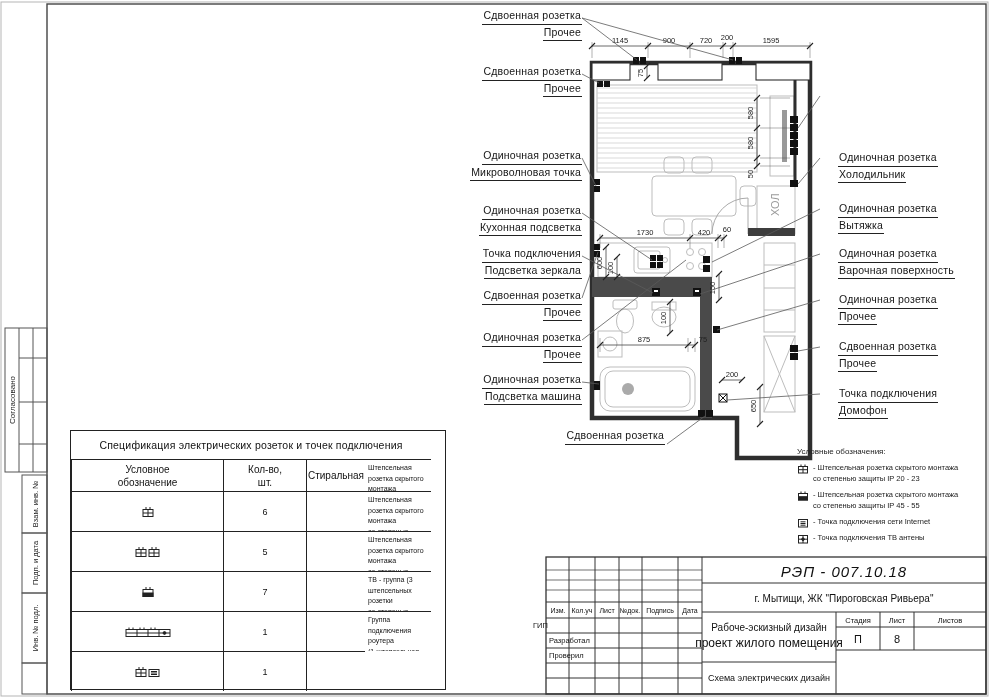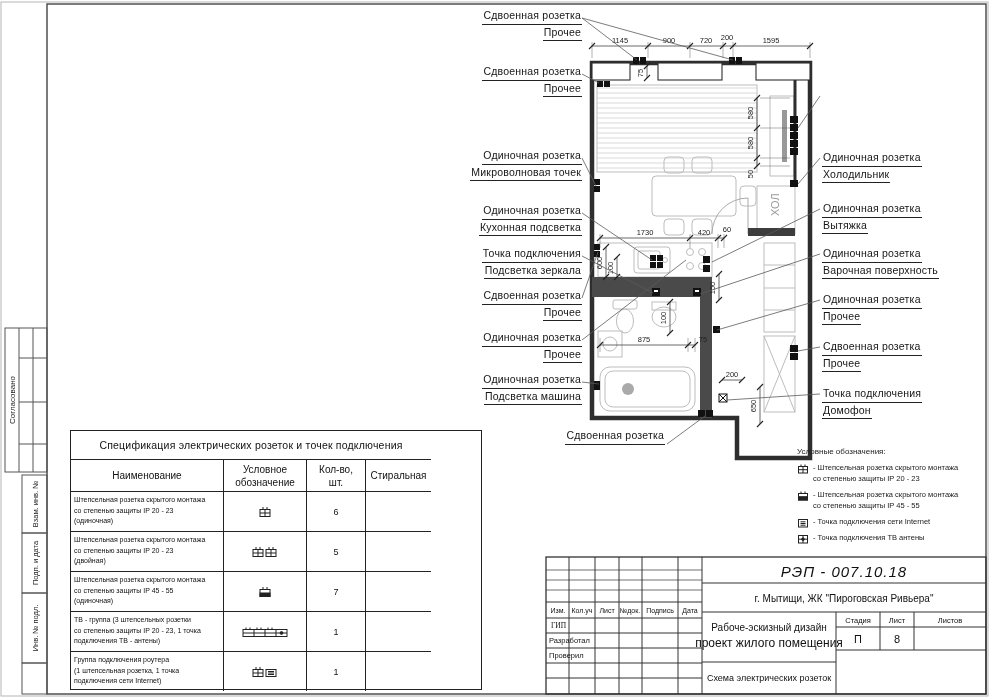--- a/index.html
+++ b/index.html
@@ -4,24 +4,24 @@
 <style>
   html,body{margin:0;padding:0;background:#e8e8e8;}
   .sheet{position:relative;width:990px;height:698px;background:#ffffff;overflow:hidden;
          font-family:"Liberation Sans",sans-serif;color:#111;}
   svg{position:absolute;left:0;top:0;}
   
   .callout{position:absolute;font-size:10.5px;line-height:15.5px;letter-spacing:.2px;color:#151515;}
   .co-left{left:440px;width:142px;text-align:right;}
   .co-right{left:822px;width:165px;text-align:left;}
   .co-bottom{left:480px;width:185px;text-align:right;}
-  .ul{display:inline-block;border-bottom:1px solid #222;padding:0 1px 0 1px;}
+  .ul{display:inline-block;border-bottom:1px solid #222;padding:0 1px 0 1px;margin-left:16px;}
   .ul:empty{border:none;}
   
-  .spec{position:absolute;left:70px;top:430px;width:412px;height:260px;
+  .spec{position:absolute;left:70px;top:430px;width:376px;height:260px;
         display:grid;grid-template-columns:152px 83px 59px 66px;
         grid-template-rows:28px 32px 40px 40px 40px 40px 40px;
         border:1.4px solid #222;box-sizing:border-box;}
   .spec .cell{box-sizing:border-box;overflow:hidden;}
   .spec .bl{border-left:1.1px solid #222;}
   .spec .bt{border-top:1.1px solid #222;}
   .spec .title{grid-column:1/5;display:flex;align-items:center;justify-content:center;
         font-size:10.5px;letter-spacing:.2px;}
   .spec .hdr{display:flex;flex-direction:column;align-items:center;justify-content:center;
         font-size:10px;line-height:13px;text-align:center;}
@@ -234,21 +234,21 @@
   <div class="callout co-left" style="top:8px">
     <div><span class="ul">Сдвоенная розетка</span></div>
     <div><span class="ul">Прочее</span></div>
   </div>
   <div class="callout co-left" style="top:64px">
     <div><span class="ul">Сдвоенная розетка</span></div>
     <div><span class="ul">Прочее</span></div>
   </div>
   <div class="callout co-left" style="top:148px">
     <div><span class="ul">Одиночная розетка</span></div>
-    <div><span class="ul">Микроволновая точек</span></div>
+    <div><span class="ul">Микроволновая точка</span></div>
   </div>
   <div class="callout co-left" style="top:203px">
     <div><span class="ul">Одиночная розетка</span></div>
     <div><span class="ul">Кухонная подсветка</span></div>
   </div>
   <div class="callout co-left" style="top:246px">
     <div><span class="ul">Точка подключения</span></div>
     <div><span class="ul">Подсветка зеркала</span></div>
   </div>
   <div class="callout co-left" style="top:288px">
@@ -289,23 +289,20 @@
     <div><span class="ul">Домофон</span></div>
   </div>
 
   <div class="callout co-bottom" style="top:428px">
     <div><span class="ul">Сдвоенная розетка</span></div>
   </div>
 
   <div class="spec">
     <div class="cell title">Спецификация электрических розеток и точек подключения</div>
 
-    <div class="cell hdr bt">
-        <span>Наименование</span>
-      </div>
     <div class="cell hdr bt bl">
       <span>Условное</span>
         <span>обозначение</span>
     </div>
     <div class="cell hdr bt bl">
       <span>Кол-во,</span>
         <span>шт.</span>
     </div>
     <div class="cell hdr bt bl">
         <span>Стиральная</span>
@@ -449,30 +446,30 @@
           <div>- Точка подключения ТВ антены</div>
           <div></div>
         </div>
     </div>
   </div>
 
   <div class="tb-text" style="left:844px;top:571px;font-size:15px;letter-spacing:1px;font-style:italic;">РЭП - 007.10.18</div>
   <div class="tb-text" style="left:844px;top:598px;font-size:10px;">г. Мытищи, ЖК "Пироговская Ривьера"</div>
   <div class="tb-text" style="left:769px;top:627px;font-size:10px;">Рабоче-эскизный дизайн</div>
   <div class="tb-text" style="left:769px;top:643px;font-size:12px;">проект жилого помещения</div>
-  <div class="tb-text" style="left:769px;top:678px;font-size:9px;">Схема электрических розеток</div>
+  <div class="tb-text" style="left:769px;top:678px;font-size:9px;">Схема электрических дизайн</div>
 
   <div class="tb-text" style="left:558px;top:610px;font-size:7px;">Изм.</div>
   <div class="tb-text" style="left:582px;top:610px;font-size:7px;">Кол.уч</div>
   <div class="tb-text" style="left:607px;top:610px;font-size:7px;">Лист</div>
   <div class="tb-text" style="left:630px;top:610px;font-size:7px;">№док.</div>
   <div class="tb-text" style="left:660px;top:610px;font-size:7px;">Подпись</div>
   <div class="tb-text" style="left:690px;top:610px;font-size:7px;">Дата</div>
 
-  <div class="role" style="left:551px;top:621px;font-family:Liberation Serif, serif;">ГИП</div>
+  <div class="role" style="left:533px;top:621px;">ГИП</div>
   <div class="role" style="left:549px;top:636px;">Разработал</div>
   <div class="role" style="left:549px;top:651px;">Проверил</div>
 
   <div class="tb-text" style="left:858px;top:620px;font-size:7.5px;">Стадия</div>
   <div class="tb-text" style="left:897px;top:620px;font-size:7.5px;">Лист</div>
   <div class="tb-text" style="left:950px;top:620px;font-size:7.5px;">Листов</div>
   <div class="tb-text" style="left:858px;top:639px;font-size:11px;">П</div>
   <div class="tb-text" style="left:897px;top:639px;font-size:11px;">8</div>
   <div class="tb-text" style="left:950px;top:639px;font-size:11px;"></div>
 

